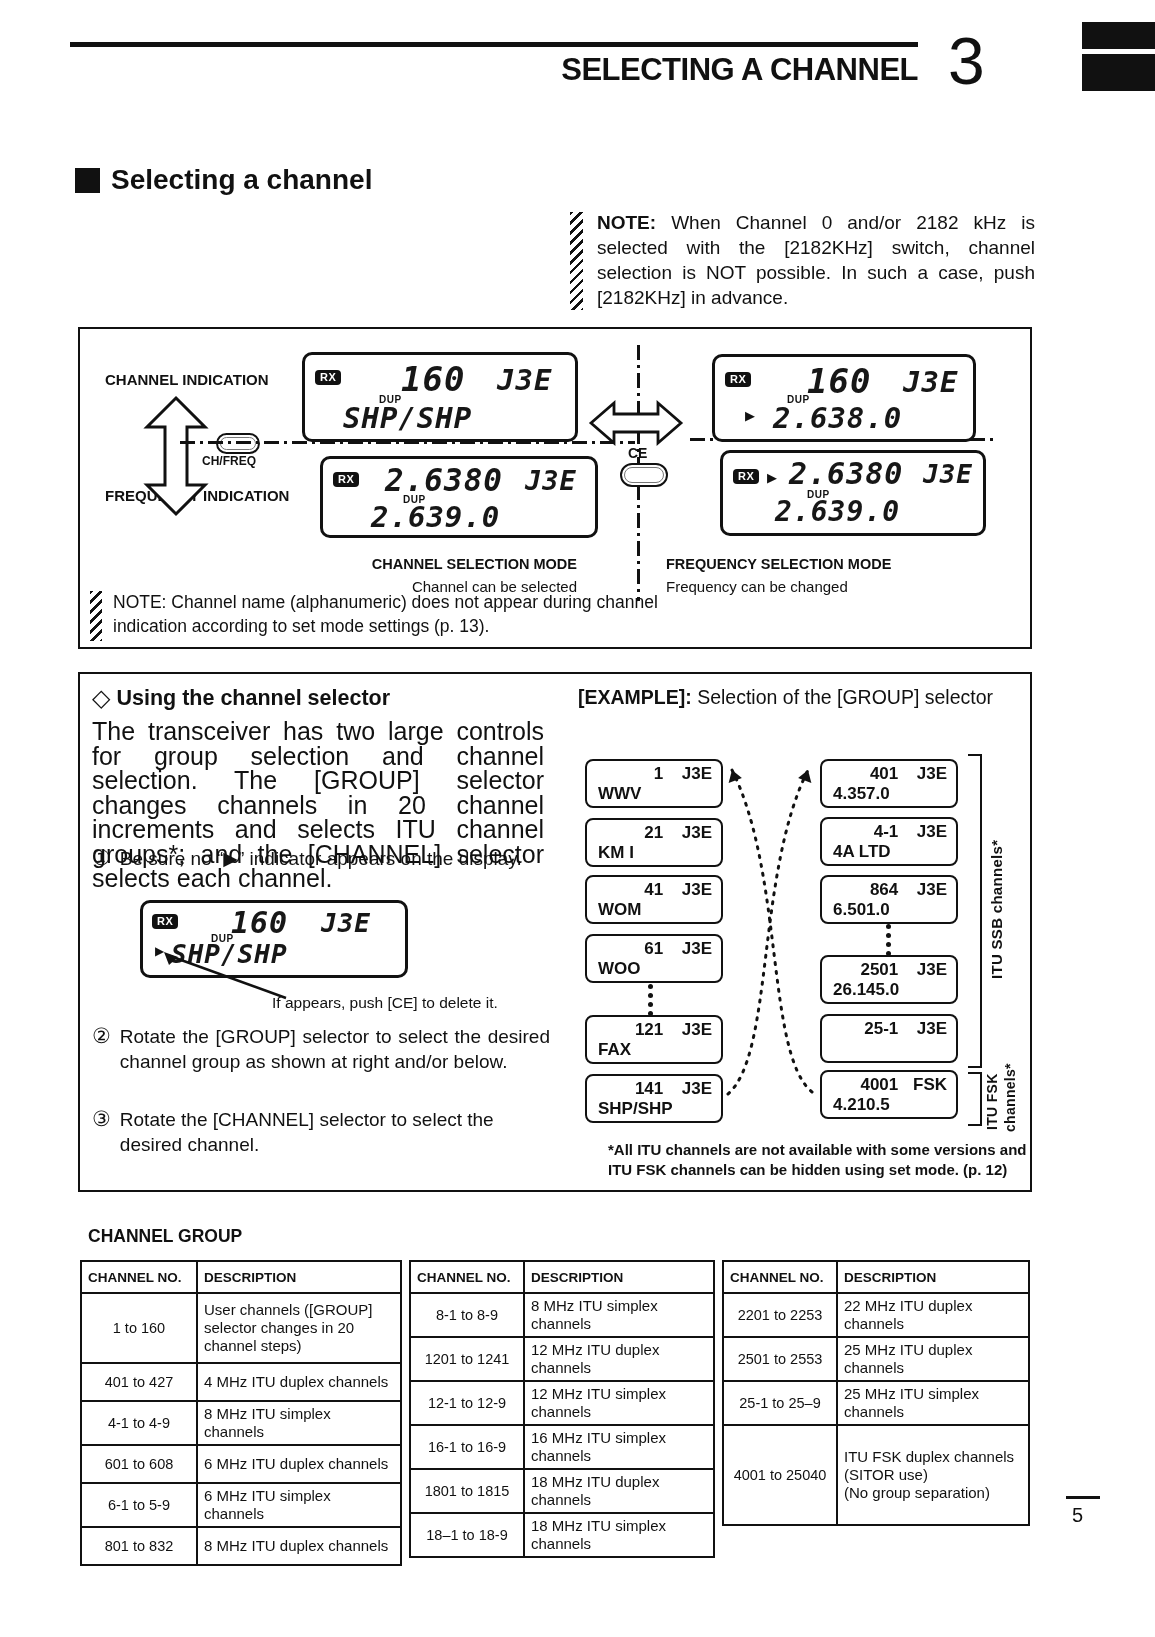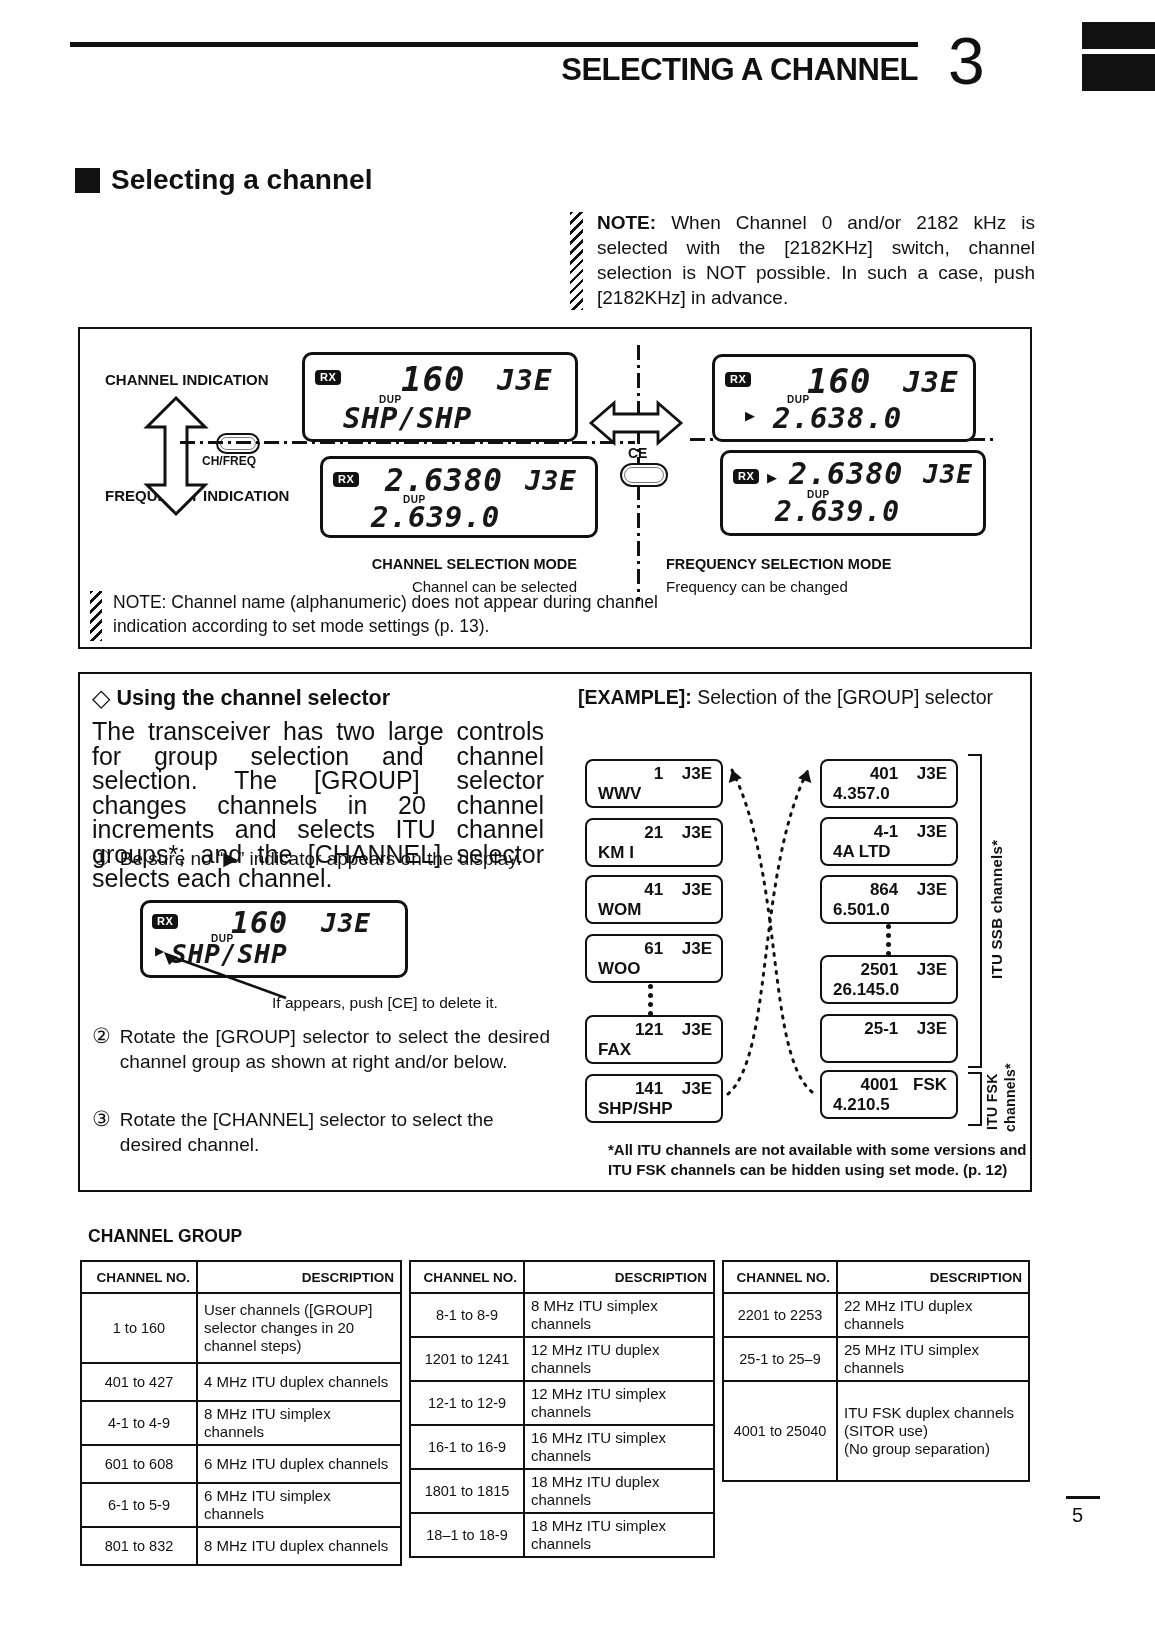--- a/index.html
+++ b/index.html
@@ -31,21 +31,21 @@
   .bx .m{flex:1;text-align:right;white-space:nowrap}
   .bx .l2{padding:1px 8px 0 11px;font-weight:700;font-size:17px;line-height:19px;white-space:nowrap}
   .vdots{position:absolute;width:5px;height:5px;border-radius:50%;background:#111;
          box-shadow:0 9px 0 #111,0 18px 0 #111,0 27px 0 #111}
   .vlabel{position:absolute;writing-mode:vertical-rl;transform:rotate(180deg);
           font-weight:700;font-size:15px;letter-spacing:0.3px;white-space:nowrap}
   .bracket{position:absolute;border-top:2.5px solid #111;border-right:2.5px solid #111;
            border-bottom:2.5px solid #111;width:12px}
   table.grp{position:absolute;border-collapse:collapse;font-size:15px;border:2.5px solid #111}
   .grp td,.grp th{border:2px solid #111;padding:3px 6px;vertical-align:middle}
-  .grp th{font-size:13.5px;height:24px;text-align:right;white-space:nowrap}
+  .grp th{font-size:13.5px;height:24px;text-align:left;white-space:nowrap}
   .grp td{height:30px}
   .grp td.no{text-align:center;white-space:nowrap;font-size:14.5px}
   .grp td.de{font-size:15px;line-height:18px}
 </style>
 </head>
 <body>
 
 <div id="page">
 
   <div class="abs" style="left:70px;top:42px;width:848px;height:5px;background:#111"></div>
@@ -344,20 +344,24 @@
     <tbody>
         <tr>
       <th style="width:100px">CHANNEL NO.</th>
       <th>DESCRIPTION</th>
     </tr>
     <tr>
       <td class="no">2201 to 2253</td>
       <td class="de">22 MHz ITU duplex channels</td>
     </tr>
     <tr>
+      <td class="no">2501 to 2553</td>
+      <td class="de">25 MHz ITU duplex channels</td>
+    </tr>
+    <tr>
       <td class="no">25-1 to 25–9</td>
       <td class="de">25 MHz ITU simplex channels</td>
     </tr>
     <tr>
       <td class="no">4001 to 25040</td>
       <td class="de" style="height:92px">
         <span style="display:block">ITU FSK duplex channels</span>
         <span style="display:block">(SITOR use)</span>
         <span style="display:block">(No group separation)</span>
       </td>

